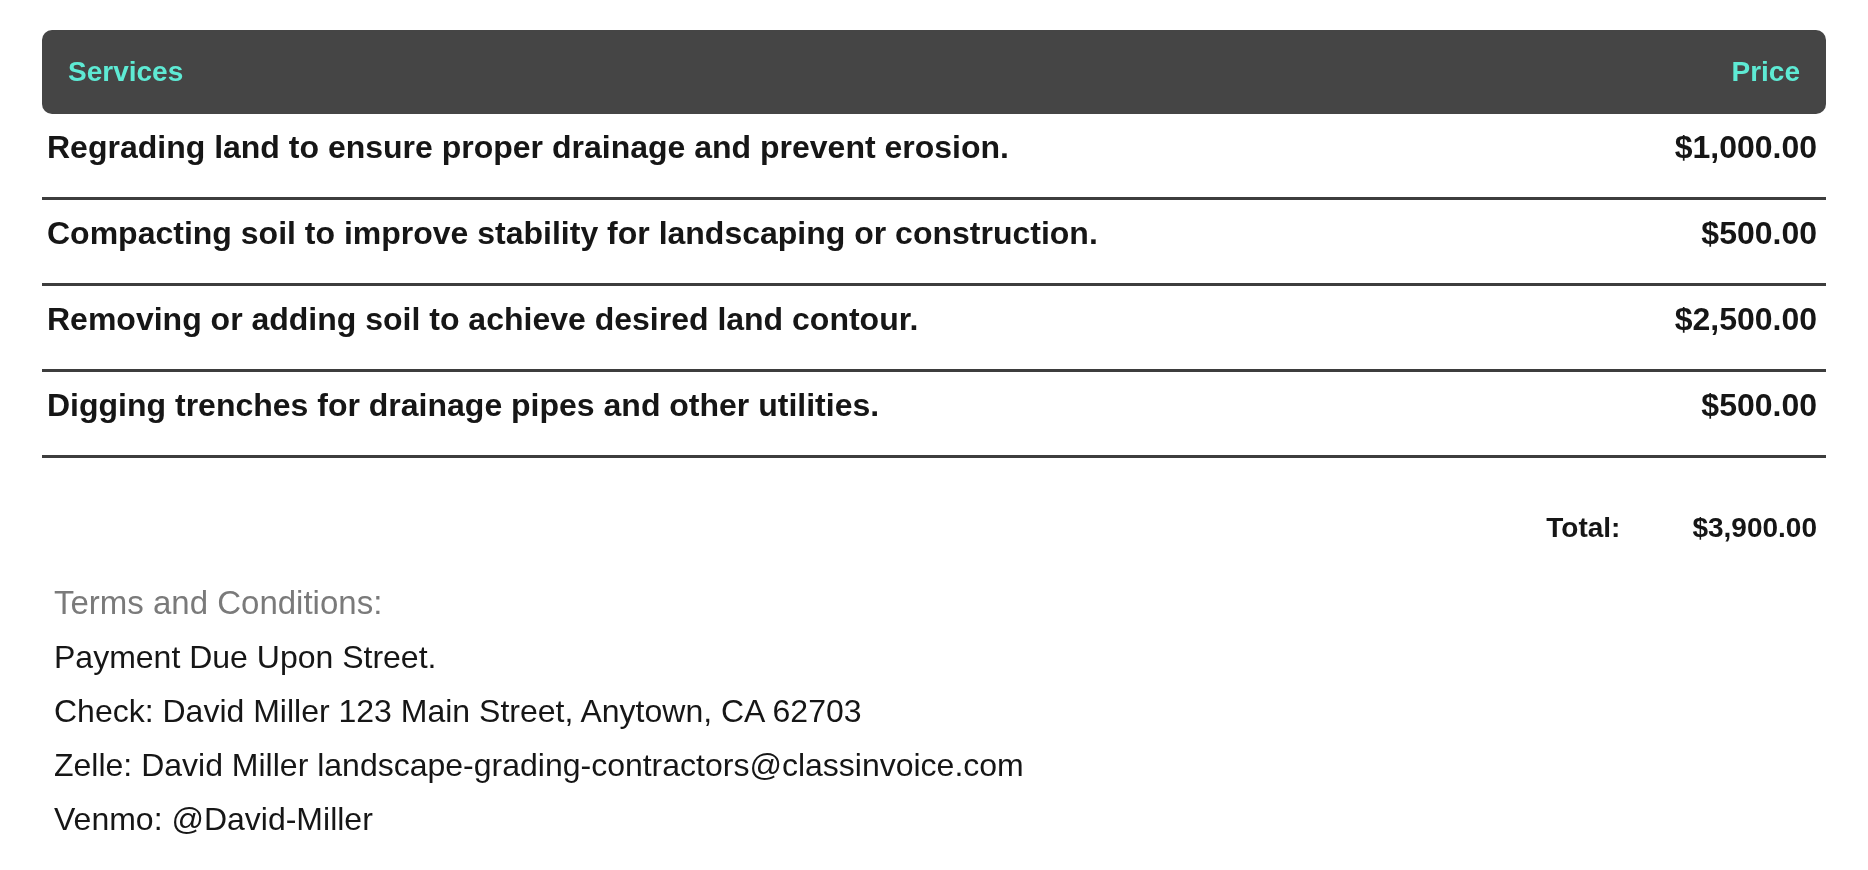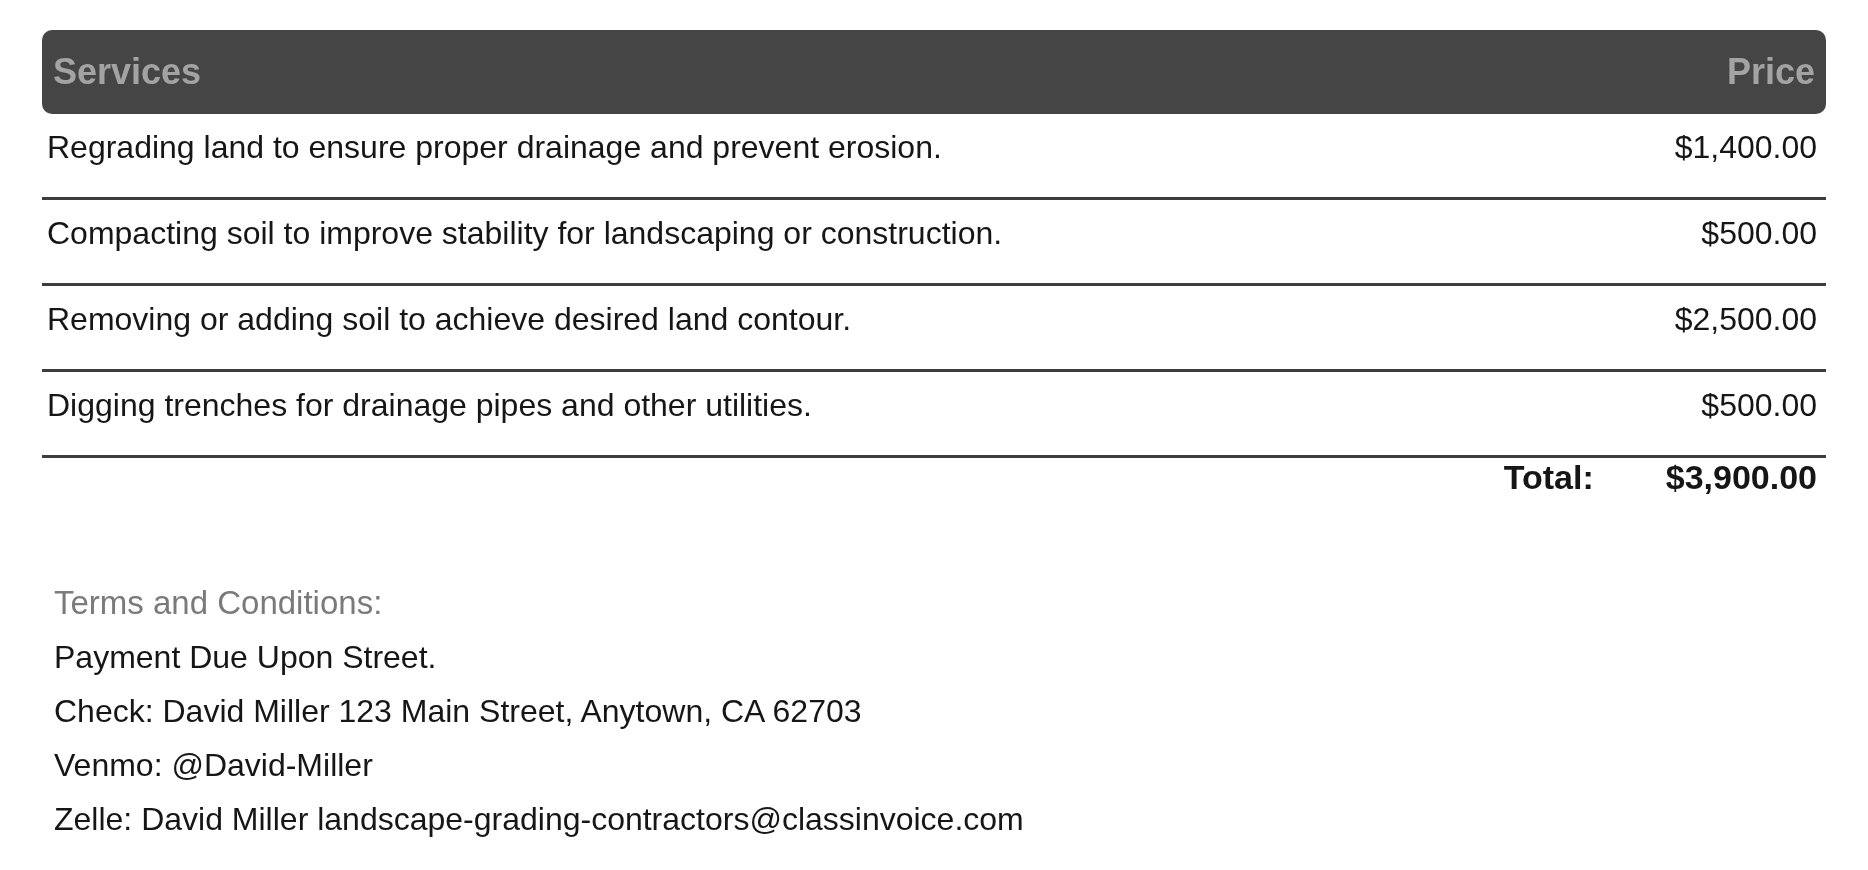--- a/index.html
+++ b/index.html
@@ -17,46 +17,47 @@
   }
 
   
   .table-header {
     height: 84px;
     background: var(--header-bg, #454545);
     border-radius: 10px;
     display: flex;
     align-items: center;
     justify-content: space-between;
-    padding: 0 11px;
-    color: #a3a3a3;
-    font-size: 36px;
+    padding: 0 26px;
+    color: #5eead4;
+    font-size: 28px;
     font-weight: bold;
   }
   .table-row {
     height: 86px;
     display: flex;
     align-items: center;
     justify-content: space-between;
     border-bottom: 3px solid var(--divider, #3d3d3d);
     font-size: 32px;
     padding: 0 9px 16px 5px;
+    font-weight: bold;
   }
   .table-row:last-of-type {
     border-bottom: 4px solid var(--divider, #3d3d3d);
   }
   .service-cell { flex: 1; text-align: left; }
   .price-cell   { text-align: right; white-space: nowrap; }
 
   .total-row {
     height: 86px;
     display: flex;
-    align-items: flex-start;
+    align-items: flex-end;
     justify-content: flex-end;
-    font-size: 34px;
+    font-size: 28px;
     font-weight: bold;
     padding-right: 9px;
   }
   .total-label { margin-right: 72px; }
 
   
   .terms {
     margin-top: 32px;
     margin-left: 12px;
     font-size: 32px;
@@ -74,21 +75,21 @@
 
   <div class="services-table">
 
     <div class="table-header">
       <span>Services</span>
       <span>Price</span>
     </div>
 
     <div class="table-row">
       <span class="service-cell">Regrading land to ensure proper drainage and prevent erosion.</span>
-      <span class="price-cell">$1,400.00</span>
+      <span class="price-cell">$1,000.00</span>
     </div>
 
     <div class="table-row">
       <span class="service-cell">Compacting soil to improve stability for landscaping or construction.</span>
       <span class="price-cell">$500.00</span>
     </div>
 
     <div class="table-row">
       <span class="service-cell">Removing or adding soil to achieve desired land contour.</span>
       <span class="price-cell">$2,500.00</span>
@@ -103,17 +104,17 @@
       <span class="total-label">Total:</span>
       <span class="total-value">$3,900.00</span>
     </div>
 
   </div>
 
   <div class="terms">
     <div class="terms-heading">Terms and Conditions:</div>
     <div class="terms-line">Payment Due Upon Street.</div>
     <div class="terms-line">Check: David Miller 123 Main Street, Anytown, CA 62703</div>
+    <div class="terms-line">Zelle: David Miller landscape-grading-contractors@classinvoice.com</div>
     <div class="terms-line">Venmo: @David-Miller</div>
-    <div class="terms-line">Zelle: David Miller landscape-grading-contractors@classinvoice.com</div>
   </div>
 
 </div>
 
 </body></html>

